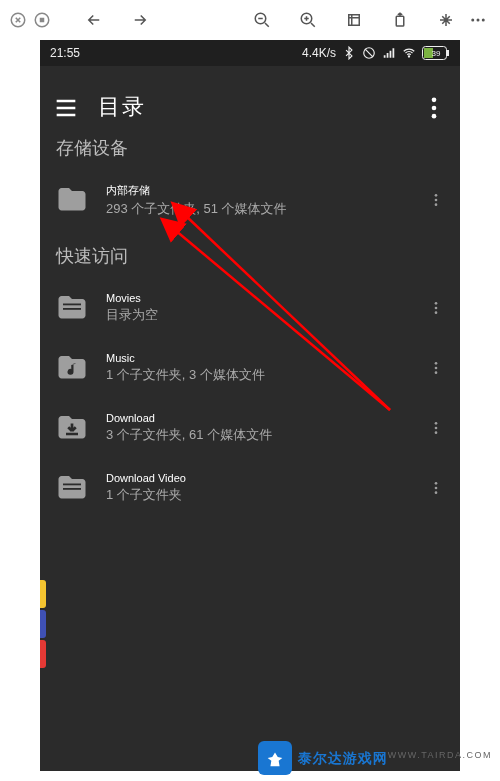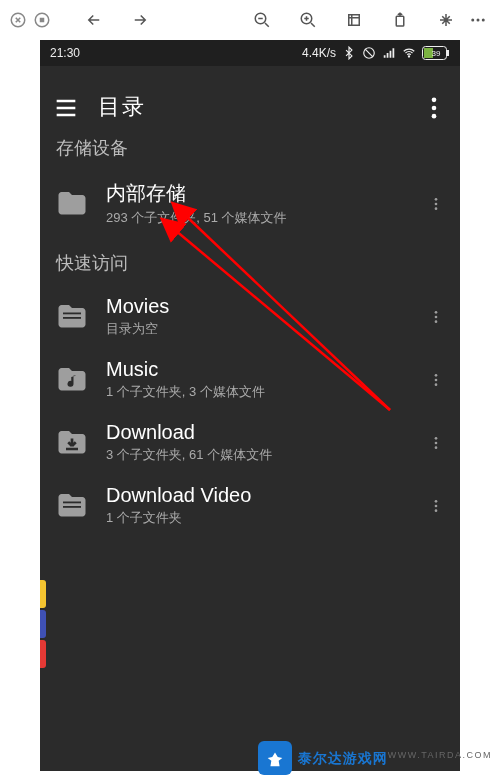--- a/index.html
+++ b/index.html
@@ -86,21 +86,21 @@
     gap: 14px;
     cursor: pointer;
   }
   .item-icon {
     width: 40px; height: 40px;
     display: flex; align-items: center; justify-content: center;
     color: #9e9e9e;
   }
   .item-icon svg { width: 36px; height: 36px; }
   .item-body { flex: 1; min-width: 0; }
-  .item-title { font-size: 20px; color: #fff; margin-bottom: 2px; }
+  .item-title { font-size: 11px; color: #fff; margin-bottom: 2px; }
   .item-sub { font-size: 13px; color: #aaa; }
   .item-more {
     width: 24px; height: 40px;
     display: flex; align-items: center; justify-content: center;
     color: #9e9e9e;
   }
   .item-more svg { width: 16px; height: 16px; }
   
   .side-tab {
     position: absolute;
@@ -203,21 +203,21 @@
         <circle cx="5" cy="12" r="2"></circle>
         <circle cx="12" cy="12" r="2"></circle>
         <circle cx="19" cy="12" r="2"></circle>
       </svg>
   </div>
 </div>
 
 <div class="phone">
 
   <div class="statusbar">
-    <span>21:30</span>
+    <span>21:55</span>
     <div class="sb-right">
       <span>4.4K/s</span>
       <svg class="sb-icon" viewBox="0 0 24 24" fill="none" stroke="#eee" stroke-width="2">
           <path d="M7 7l10 10-5 5V2l5 5L7 17"></path>
         </svg>
       <svg class="sb-icon" viewBox="0 0 24 24" fill="none" stroke="#eee" stroke-width="2">
           <circle cx="12" cy="12" r="9"></circle>
           <path d="M5 5l14 14"></path>
         </svg>
       <svg class="sb-icon" viewBox="0 0 24 24" fill="#eee">

